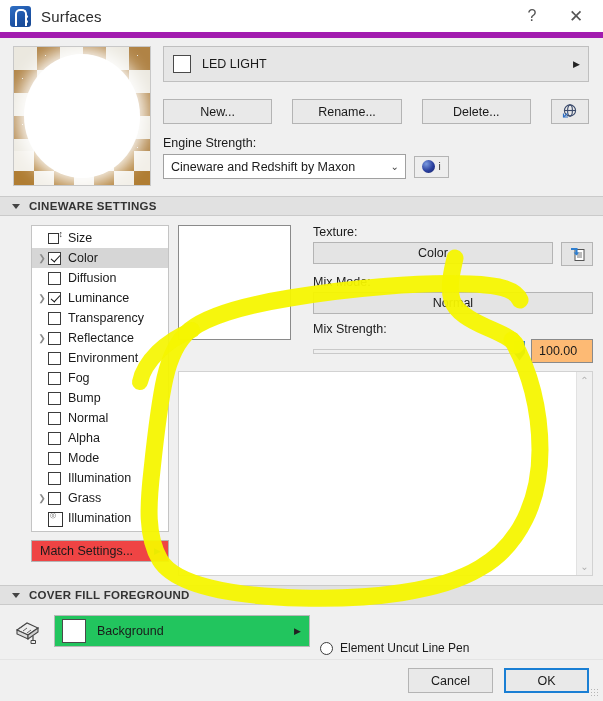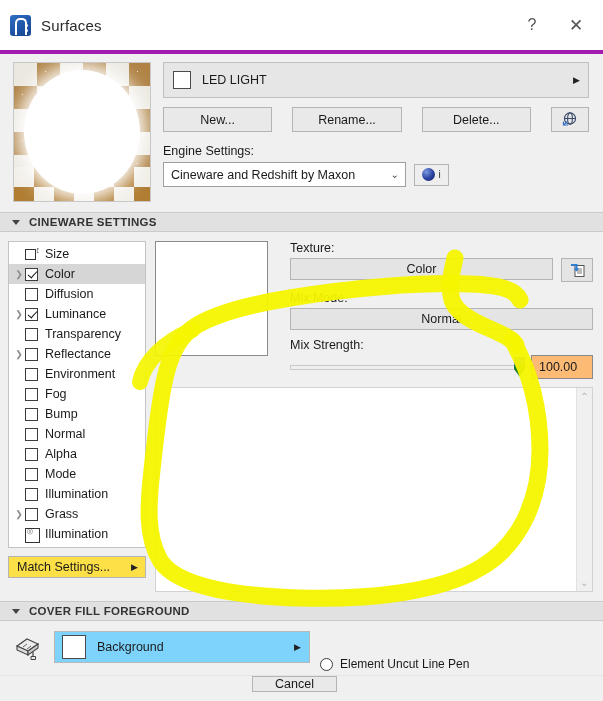--- a/index.html
+++ b/index.html
@@ -9,26 +9,26 @@
     font-family: "Liberation Sans", sans-serif;
     font-size: 12px;
     color: #1a1a1a;
     background: #ffffff;
     overflow: hidden;
     position: relative;
   }
 
   
   .titlebar {
-    height: 54px;
+    height: 38px;
     background: #ffffff;
     display: flex;
     align-items: center;
     padding: 0 4px 0 10px;
-    border-bottom: 4px solid #a21caf;
+    border-bottom: 6px solid #a21caf;
   }
   .app-icon {
     width: 21px; height: 21px;
     border-radius: 3px;
     background: linear-gradient(150deg, #2f6fc4 0%, #1d53a5 60%, #17478f 100%);
     position: relative;
     flex: none;
     margin-right: 10px;
   }
   .app-icon::before {
@@ -121,21 +121,21 @@
   }
   .swatch-white {
     width: 18px; height: 18px;
     background: #ffffff;
     border: 1px solid #4a4a4a;
     flex: none;
   }
   .surface-name { margin-left: 11px; flex:1; font-size: 12.5px; }
   .arrow-right { color: #222; font-size: 9px; }
 
-  .btn-row { display: flex; gap: 20px; margin-top: 9px; align-items: stretch; text-align: center; }
+  .btn-row { display: flex; gap: 20px; margin-top: 17px; align-items: stretch; text-align: center; }
   .btn {
     flex: 1;
     height: 25px;
     background: #e9e9e9;
     border: 1px solid #b4b4b4;
     display:flex; align-items:center; justify-content:center;
     font-size: 12.5px;
     cursor: default;
   }
   .icon-btn {
@@ -188,21 +188,21 @@
     width:0;height:0;
     border-left:4.5px solid transparent;
     border-right:4.5px solid transparent;
     border-top:5.5px solid #444;
     margin-right: 9px;
   }
 
   
   .mid {
     display:flex;
-    padding: 9px 10px 0 8px;
+    padding: 9px 10px 0 31px;
     gap: 9px;
   }
   .left-col { width: 138px; flex:none; }
   .ch-list {
     height: 307px;
     background:#ffffff;
     border:1px solid #c4c4c4;
     padding-top: 2px;
     overflow:hidden;
   }
@@ -245,21 +245,21 @@
   .glyph.illum-icon::before{
     content:""; position:absolute; left:0; top:0;
     width:13px;height:13px;border:1.3px solid #333;
   }
   .glyph.illum-icon::after{
     content:"⌾"; position:absolute; left:2px; top:-2px; font-size:10px; color:#333;
   }
   .match-btn {
     margin-top: 8px;
     height: 22px;
-    background:#fde047;
+    background:#ef4444;
     border:1px solid #b4b4b4;
     display:flex; align-items:center;
     padding: 0 7px 0 8px;
     font-size:12.5px;
   }
   .match-btn span.lbl{flex:1;}
 
   .right-col { flex:1; min-width:0; }
   .tex-preview-wrap {
     background:#f0f0f0;
@@ -329,21 +329,21 @@
 
   
   .cover-row {
     display:flex; padding: 10px 12px 0 14px; gap: 10px;
     align-items: flex-start;
   }
   .bucket-icon { width: 30px; height: 26px; position:relative; flex:none; margin-top:4px;}
   .bucket-icon svg { position:absolute; left:0; top:0; }
   .fill-combo {
     width: 256px; height: 32px;
-    background:#7dd3fc; border:1px solid #b8b8b8;
+    background:#22c55e; border:1px solid #b8b8b8;
     display:flex; align-items:center; padding: 0 8px 0 7px;
     flex:none;
   }
   .fill-combo .sw {
     width: 24px; height: 24px; background:#ffffff; border:1px solid #4a4a4a; flex:none;
   }
   .fill-combo .lbl { margin-left: 11px; flex:1; font-size:12.5px; }
 
   .pen-col { flex:1; padding-top: 2px; margin-top: 24px; }
   .radio-line { display:flex; align-items:center; gap:7px; margin-bottom: 10px; }
@@ -366,25 +366,24 @@
     display:flex;
   }
   .pen-color .c1{width:33%;background:#efefe0;}
   .pen-color .c2{flex:1;background:#f7f700;}
 
   
   .footer {
     position:absolute; left:0; right:0; bottom:0;
     height: 42px;
     background:#f0f0f0;
-    display:flex; justify-content:flex-start; align-items:center;
+    display:flex; justify-content:flex-end; align-items:center;
     gap: 11px;
     padding-right: 14px;
     border-top: 1px solid #e4e4e4;
-    flex-direction: column;
   }
   .foot-btn {
     width: 85px; height: 25px;
     background:#e9e9e9; border:1px solid #b4b4b4;
     display:flex;align-items:center;justify-content:center;
     font-size:12.5px;
   }
   .foot-btn.primary { border:2px solid #1a7fd4; background:#e9e9e9; }
   .grip {
     position:absolute; right:3px; bottom:3px;
@@ -437,21 +436,21 @@
           <svg width="17" height="17" viewBox="0 0 17 17">
             <circle cx="9" cy="7.5" r="5.6" fill="none" stroke="#3a4a6b" stroke-width="1.1"></circle>
             <ellipse cx="9" cy="7.5" rx="2.4" ry="5.6" fill="none" stroke="#3a4a6b" stroke-width="1.1"></ellipse>
             <line x1="3.4" y1="7.5" x2="14.6" y2="7.5" stroke="#3a4a6b" stroke-width="1.1"></line>
             <path d="M7 14 L2.5 14 L2.5 10.5" fill="none" stroke="#2f6fc4" stroke-width="1.2"></path>
             <path d="M2.5 14 L6.5 10.5" stroke="#2f6fc4" stroke-width="1.2"></path>
           </svg>
         </div>
       </div>
 
-      <div class="field-label">Engine Settings:</div>
+      <div class="field-label">Engine Strength:</div>
 
       <div class="engine-row">
         <div class="select">
           <span class="val">Cineware and Redshift by Maxon</span>
           <span class="chev">⌄</span>
         </div>
         <div class="info-btn">
           <span class="blue-ball"></span>
           <i class="info-i">i</i>
         </div>

